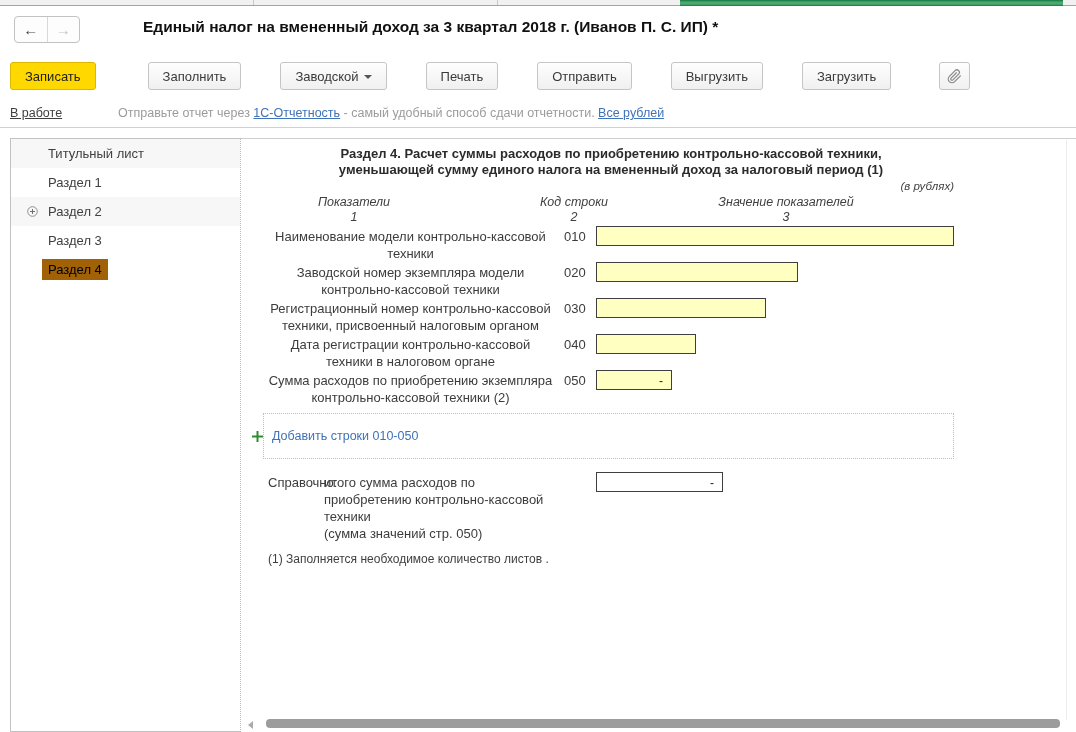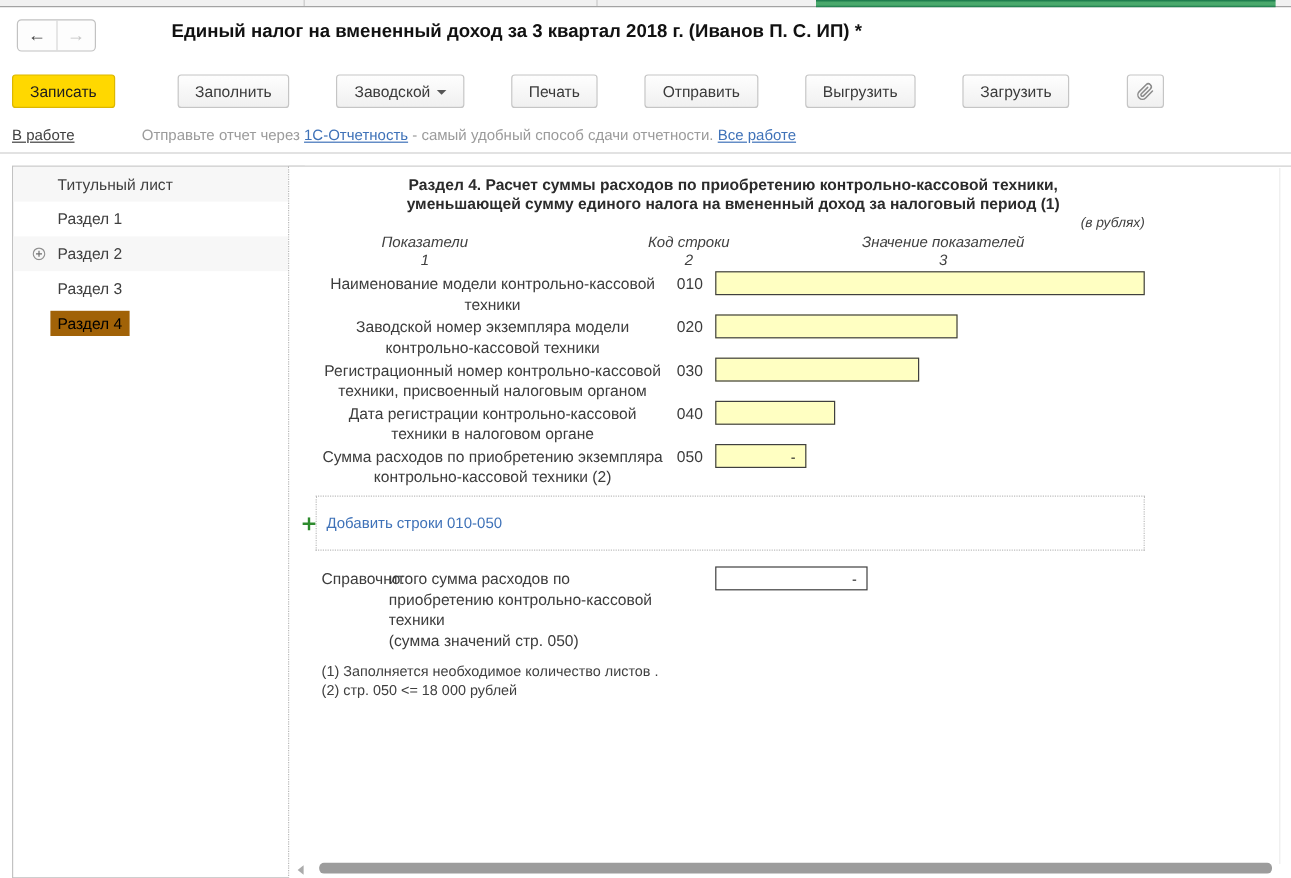--- a/index.html
+++ b/index.html
@@ -121,21 +121,21 @@
   <button class="btn">Загрузить</button>
   <button class="btn attach">
     <svg width="15" height="17" viewBox="0 0 24 24">
       <path d="M21.44 11.05l-9.19 9.19a6 6 0 0 1-8.49-8.49l9.19-9.19a4 4 0 0 1 5.66 5.66l-9.2 9.19a2 2 0 0 1-2.83-2.83l8.49-8.48" fill="none" stroke="#8a8a8a" stroke-width="2" stroke-linecap="round" stroke-linejoin="round"></path>
     </svg>
   </button>
 </div>
 
 <div class="statusrow">
   <span class="statelink">В работе</span>
-  <span class="hint"><span>Отправьте отчет через </span><a>1С-Отчетность</a><span> - самый удобный способ сдачи отчетности. </span><a>Все работе</a></span>
+  <span class="hint"><span>Отправьте отчет через </span><a>1С-Отчетность</a><span> - самый удобный способ сдачи отчетности. </span><a>Все рублей</a></span>
 </div>
 <div class="sep"></div>
 
 <div class="sidebar">
   <div class="sbitem alt"><span>Титульный лист</span></div>
   <div class="sbitem"><span>Раздел 1</span></div>
   <div class="sbitem alt">
     <svg class="exp" width="11" height="11" viewBox="0 0 11 11">
       <circle cx="5.5" cy="5.5" r="4.8" fill="none" stroke="#8f8f8f"></circle>
       <line x1="3" y1="5.5" x2="8" y2="5.5" stroke="#6f6f6f"></line>
@@ -194,21 +194,20 @@
     </div>
 
     <div class="refblock">
       <div class="reflabel">Справочно:</div>
       <div class="reftext"><span>итого сумма расходов по приобретению контрольно-кассовой техники</span><br><span>(сумма значений стр. 050)</span></div>
       <div class="field">-</div>
     </div>
 
     <div class="footnotes">
       <div>(1) Заполняется необходимое количество листов .</div>
-      <div>(2) стр. 050 &lt;= 18 000 рублей</div>
     </div>
   </div>
 </div>
 
 <div class="rightline"></div>
 
 <div class="hscroll">
   <div class="hsarrow"></div>
   <div class="hsthumb"></div>
 </div>

